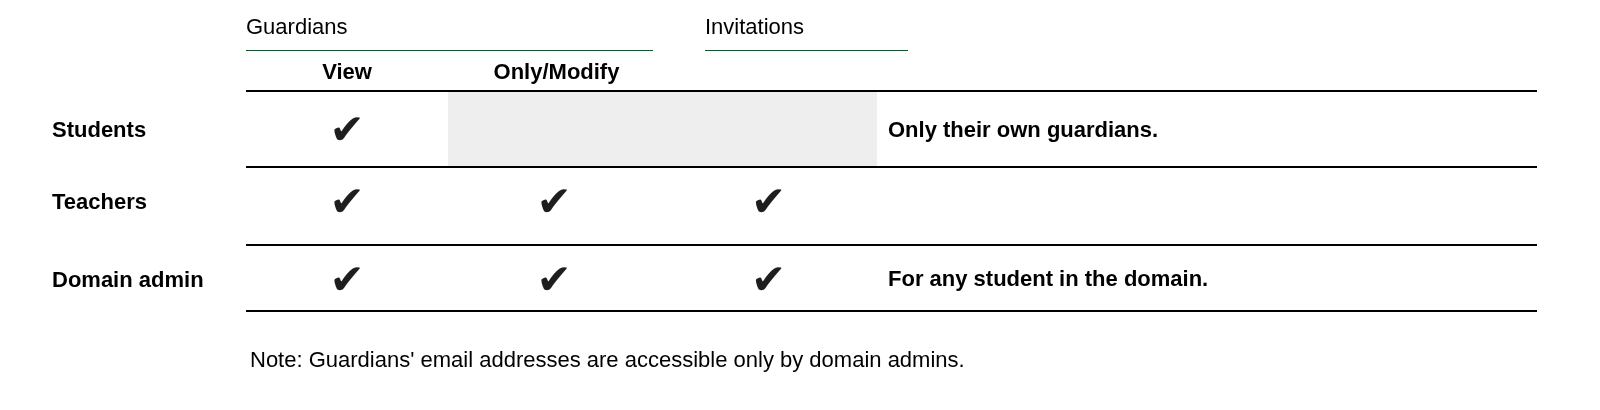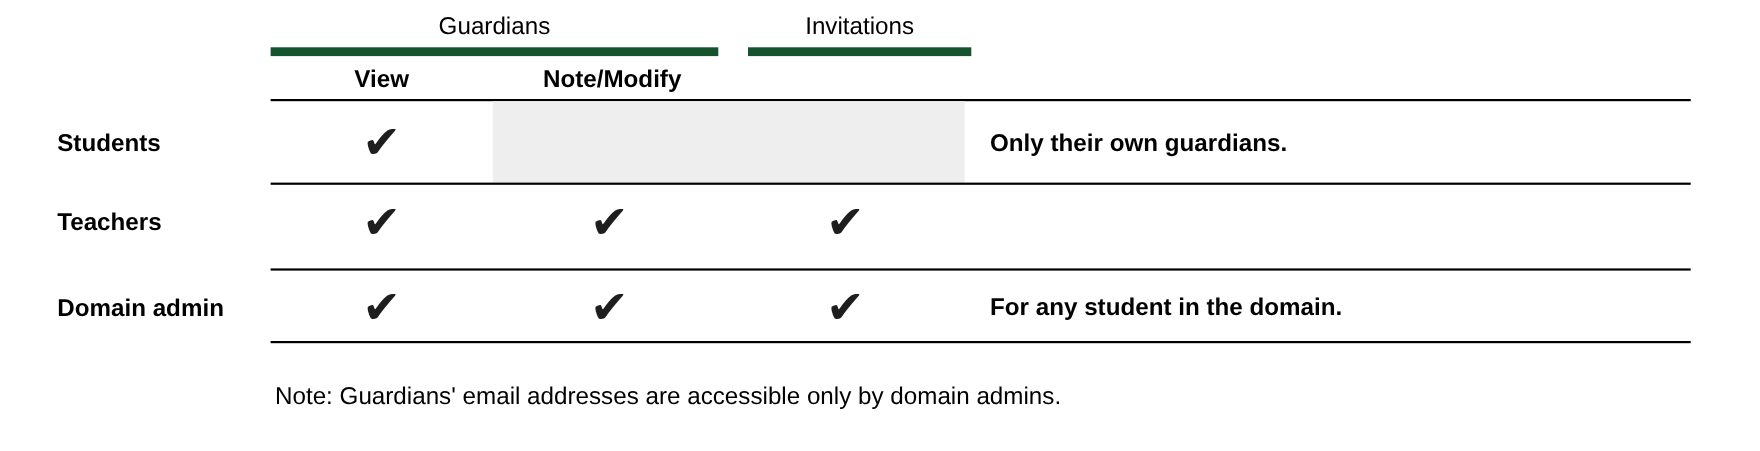--- a/index.html
+++ b/index.html
@@ -11,43 +11,43 @@
     font-family: "Liberation Sans", sans-serif;
     font-size: 22px;
     color: #000000;
     overflow: hidden;
   }
   
   .hdr1 { position: absolute; top: 4px; left: 0; width: 1537px; height: 47px; }
   .group-span {
     position: absolute; top: 0; height: 100%;
     box-sizing: border-box;
-    border-bottom: 8px solid #14532d;
-    display: flex; align-items: center; justify-content: center;
+    border-bottom: 1px solid #14532d;
+    display: flex; align-items: center; 
   }
   .group-guardians { left: 246px; width: 407px; }
-  .group-invitations { left: 680px; width: 203px; }
+  .group-invitations { left: 705px; width: 203px; }
 
   
   .trow {
     position: absolute; left: 0; width: 1537px;
     display: flex; align-items: center;
   }
   .rule {
     position: absolute; left: 246px; right: 0; bottom: 0; height: 2px;
     background: #000000;
   }
   .cell { display: flex; align-items: center; justify-content: center; box-sizing: border-box; font-weight: bold; }
   .c-label { width: 246px; justify-content: flex-start; padding-left: 52px; }
   .c-view { width: 202px; }
   .c-modify { width: 212px; }
   .c-vm { width: 217px; }
   .c-note {
     width: 660px; justify-content: flex-start;
-    padding-left: 23px; padding-right: 6px;
+    padding-left: 11px; padding-right: 6px;
     line-height: 1.3;
   }
   .hdr2 { top: 51px; height: 41px; }
   .row-students { top: 92px; height: 76px; }
   .row-teachers { top: 158px; height: 88px; }
   .row-admin { top: 247px; height: 65px; }
 
   .shade {
     position: absolute; left: 448px; width: 429px; top: 0; bottom: 2px;
     background: #eeeeee; z-index: 0;
@@ -80,21 +80,21 @@
       <span>Invitations</span>
     </div>
   </div>
 
   <div class="trow hdr2">
     <div class="cell c-label"></div>
     <div class="cell c-view">
       <span>View</span>
     </div>
     <div class="cell c-vm">
-      <span>Note/Modify</span>
+      <span>Only/Modify</span>
     </div>
     <div class="cell c-note"></div>
     <div class="rule"></div>
   </div>
 
   <div class="trow row-students">
     <div class="shade"></div>
     <div class="cell c-label">
       <span>Students</span>
     </div>

